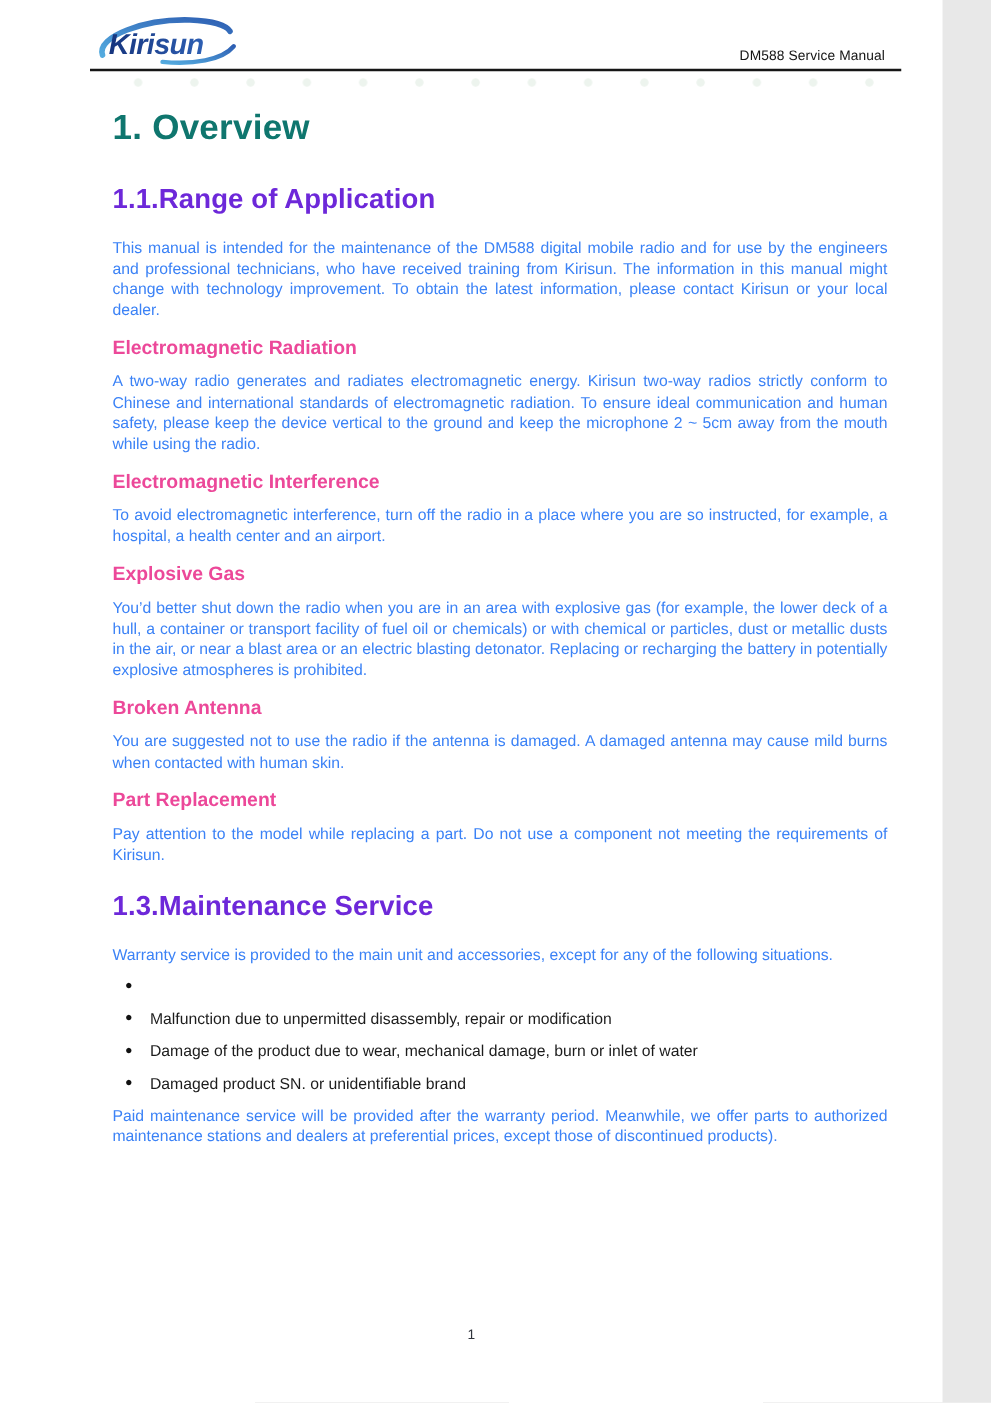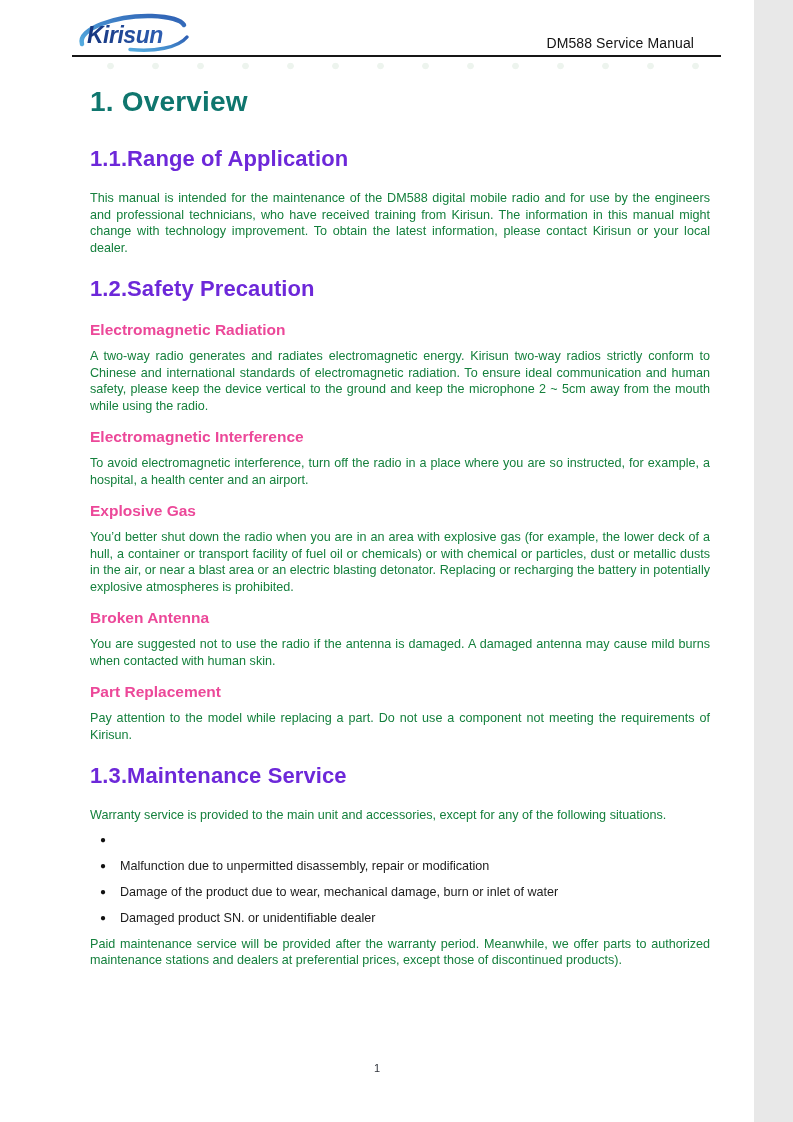--- a/index.html
+++ b/index.html
@@ -9,22 +9,22 @@
     position:relative; width:754px; height:1122px;
     background:#ffffff; overflow:hidden; color:#1e1e1e;
   }
   
   .header {
     position:absolute; left:72px; top:0; width:649px; height:57px;
     border-bottom:2px solid #161616;
   }
   .logo { position:absolute; left:2px; top:12px; }
   .header-title {
-    position:absolute; right:27px; bottom:4px;
-    font-size:14px; color:#141414; letter-spacing:0.1px;
+    position:absolute; right:13px; bottom:4px;
+    font-size:11px; color:#141414; letter-spacing:0.1px;
   }
   
   .dots {
     position:absolute; left:88px; top:61px; width:630px; height:10px;
     background-image:radial-gradient(circle, #edf4ee 3px, transparent 3.6px);
     background-size:45px 10px; background-repeat:repeat-x;
   }
   
   .content { position:absolute; left:90px; top:86px; width:620px; }
   .content h1 {
@@ -34,21 +34,21 @@
   .content h2 {
     font-size:22px; line-height:26px; margin:20px 0 18px;
     color:#6d28d9; letter-spacing:0.1px;
   }
   .content h3 {
     font-size:15.5px; line-height:19px; margin:13px 0 9px;
     color:#ec4899;
   }
   .content p {
     font-size:12.6px; line-height:16.5px; margin:0 0 6px;
-    text-align:justify; color:#15803d;
+    text-align:justify; color:#3b82f6;
   }
   .content ul { list-style:none; margin:8px 0 6px; }
   .content li {
     display:flex; font-size:12.6px; line-height:16.5px;
     margin-bottom:9.5px; color:#1c1c1c;
   }
   .bullet { flex:0 0 30px; padding-left:10px; font-size:10px; line-height:16.5px; color:#111; }
   
   .footer {
     position:absolute; left:0; top:1062px; width:100%;
@@ -81,21 +81,20 @@
 
   <div class="dots"></div>
 
   <main class="content">
 
     <h1>1. Overview</h1>
 
     <h2>1.1.Range of Application</h2>
     <p>This manual is intended for the maintenance of the DM588 digital mobile radio and for use by the engineers and professional technicians, who have received training from Kirisun. The information in this manual might change with technology improvement. To obtain the latest information, please contact Kirisun or your local dealer.</p>
 
-    <h2>1.2.Safety Precaution</h2>
 
     <h3>Electromagnetic Radiation</h3>
     <p>A two-way radio generates and radiates electromagnetic energy. Kirisun two-way radios strictly conform to Chinese and international standards of electromagnetic radiation. To ensure ideal communication and human safety, please keep the device vertical to the ground and keep the microphone 2 ~ 5cm away from the mouth while using the radio.</p>
 
     <h3>Electromagnetic Interference</h3>
     <p>To avoid electromagnetic interference, turn off the radio in a place where you are so instructed, for example, a hospital, a health center and an airport.</p>
 
     <h3>Explosive Gas</h3>
     <p>You’d better shut down the radio when you are in an area with explosive gas (for example, the lower deck of a hull, a container or transport facility of fuel oil or chemicals) or with chemical or particles, dust or metallic dusts in the air, or near a blast area or an electric blasting detonator. Replacing or recharging the battery in potentially explosive atmospheres is prohibited.</p>
 
@@ -115,21 +114,21 @@
       <li>
         <span class="bullet">●</span>
         <span>Malfunction due to unpermitted disassembly, repair or modification</span>
       </li>
       <li>
         <span class="bullet">●</span>
         <span>Damage of the product due to wear, mechanical damage, burn or inlet of water</span>
       </li>
       <li>
         <span class="bullet">●</span>
-        <span>Damaged product SN. or unidentifiable dealer</span>
+        <span>Damaged product SN. or unidentifiable brand</span>
       </li>
     </ul>
 
     <p>Paid maintenance service will be provided after the warranty period. Meanwhile, we offer parts to authorized maintenance stations and dealers at preferential prices, except those of discontinued products).</p>
 
   </main>
 
   <footer class="footer">
     <span>1</span>
   </footer>

